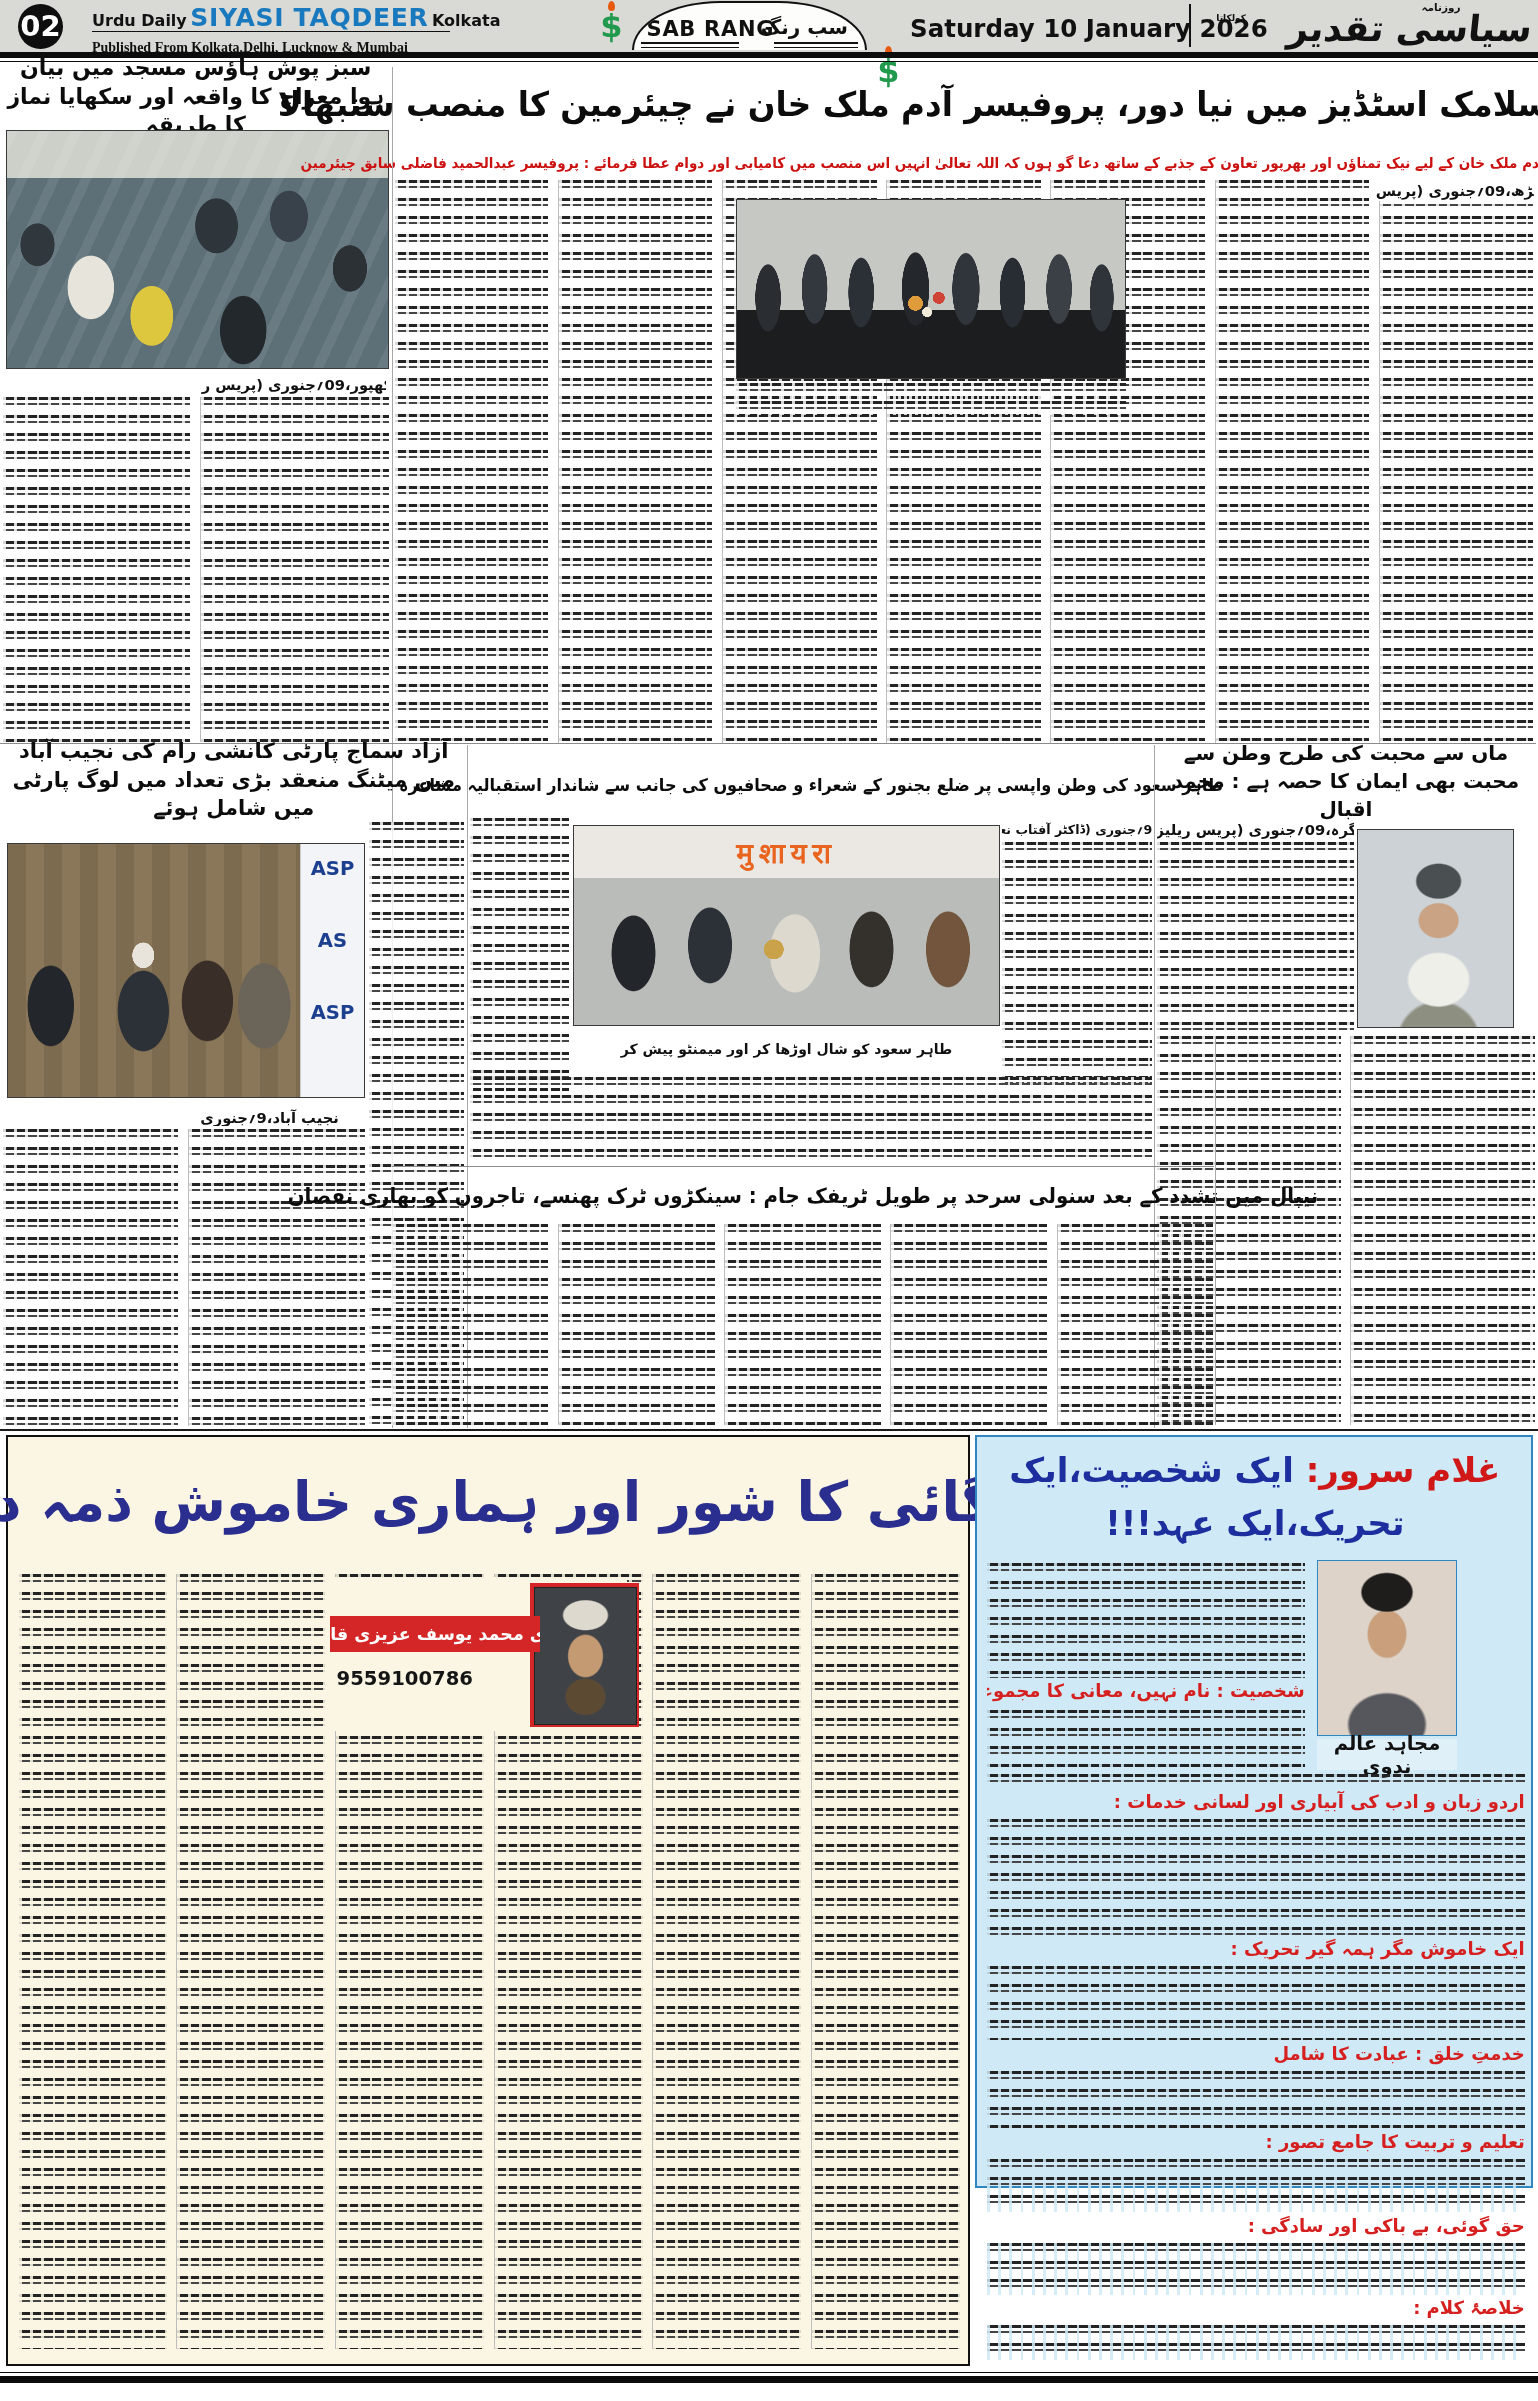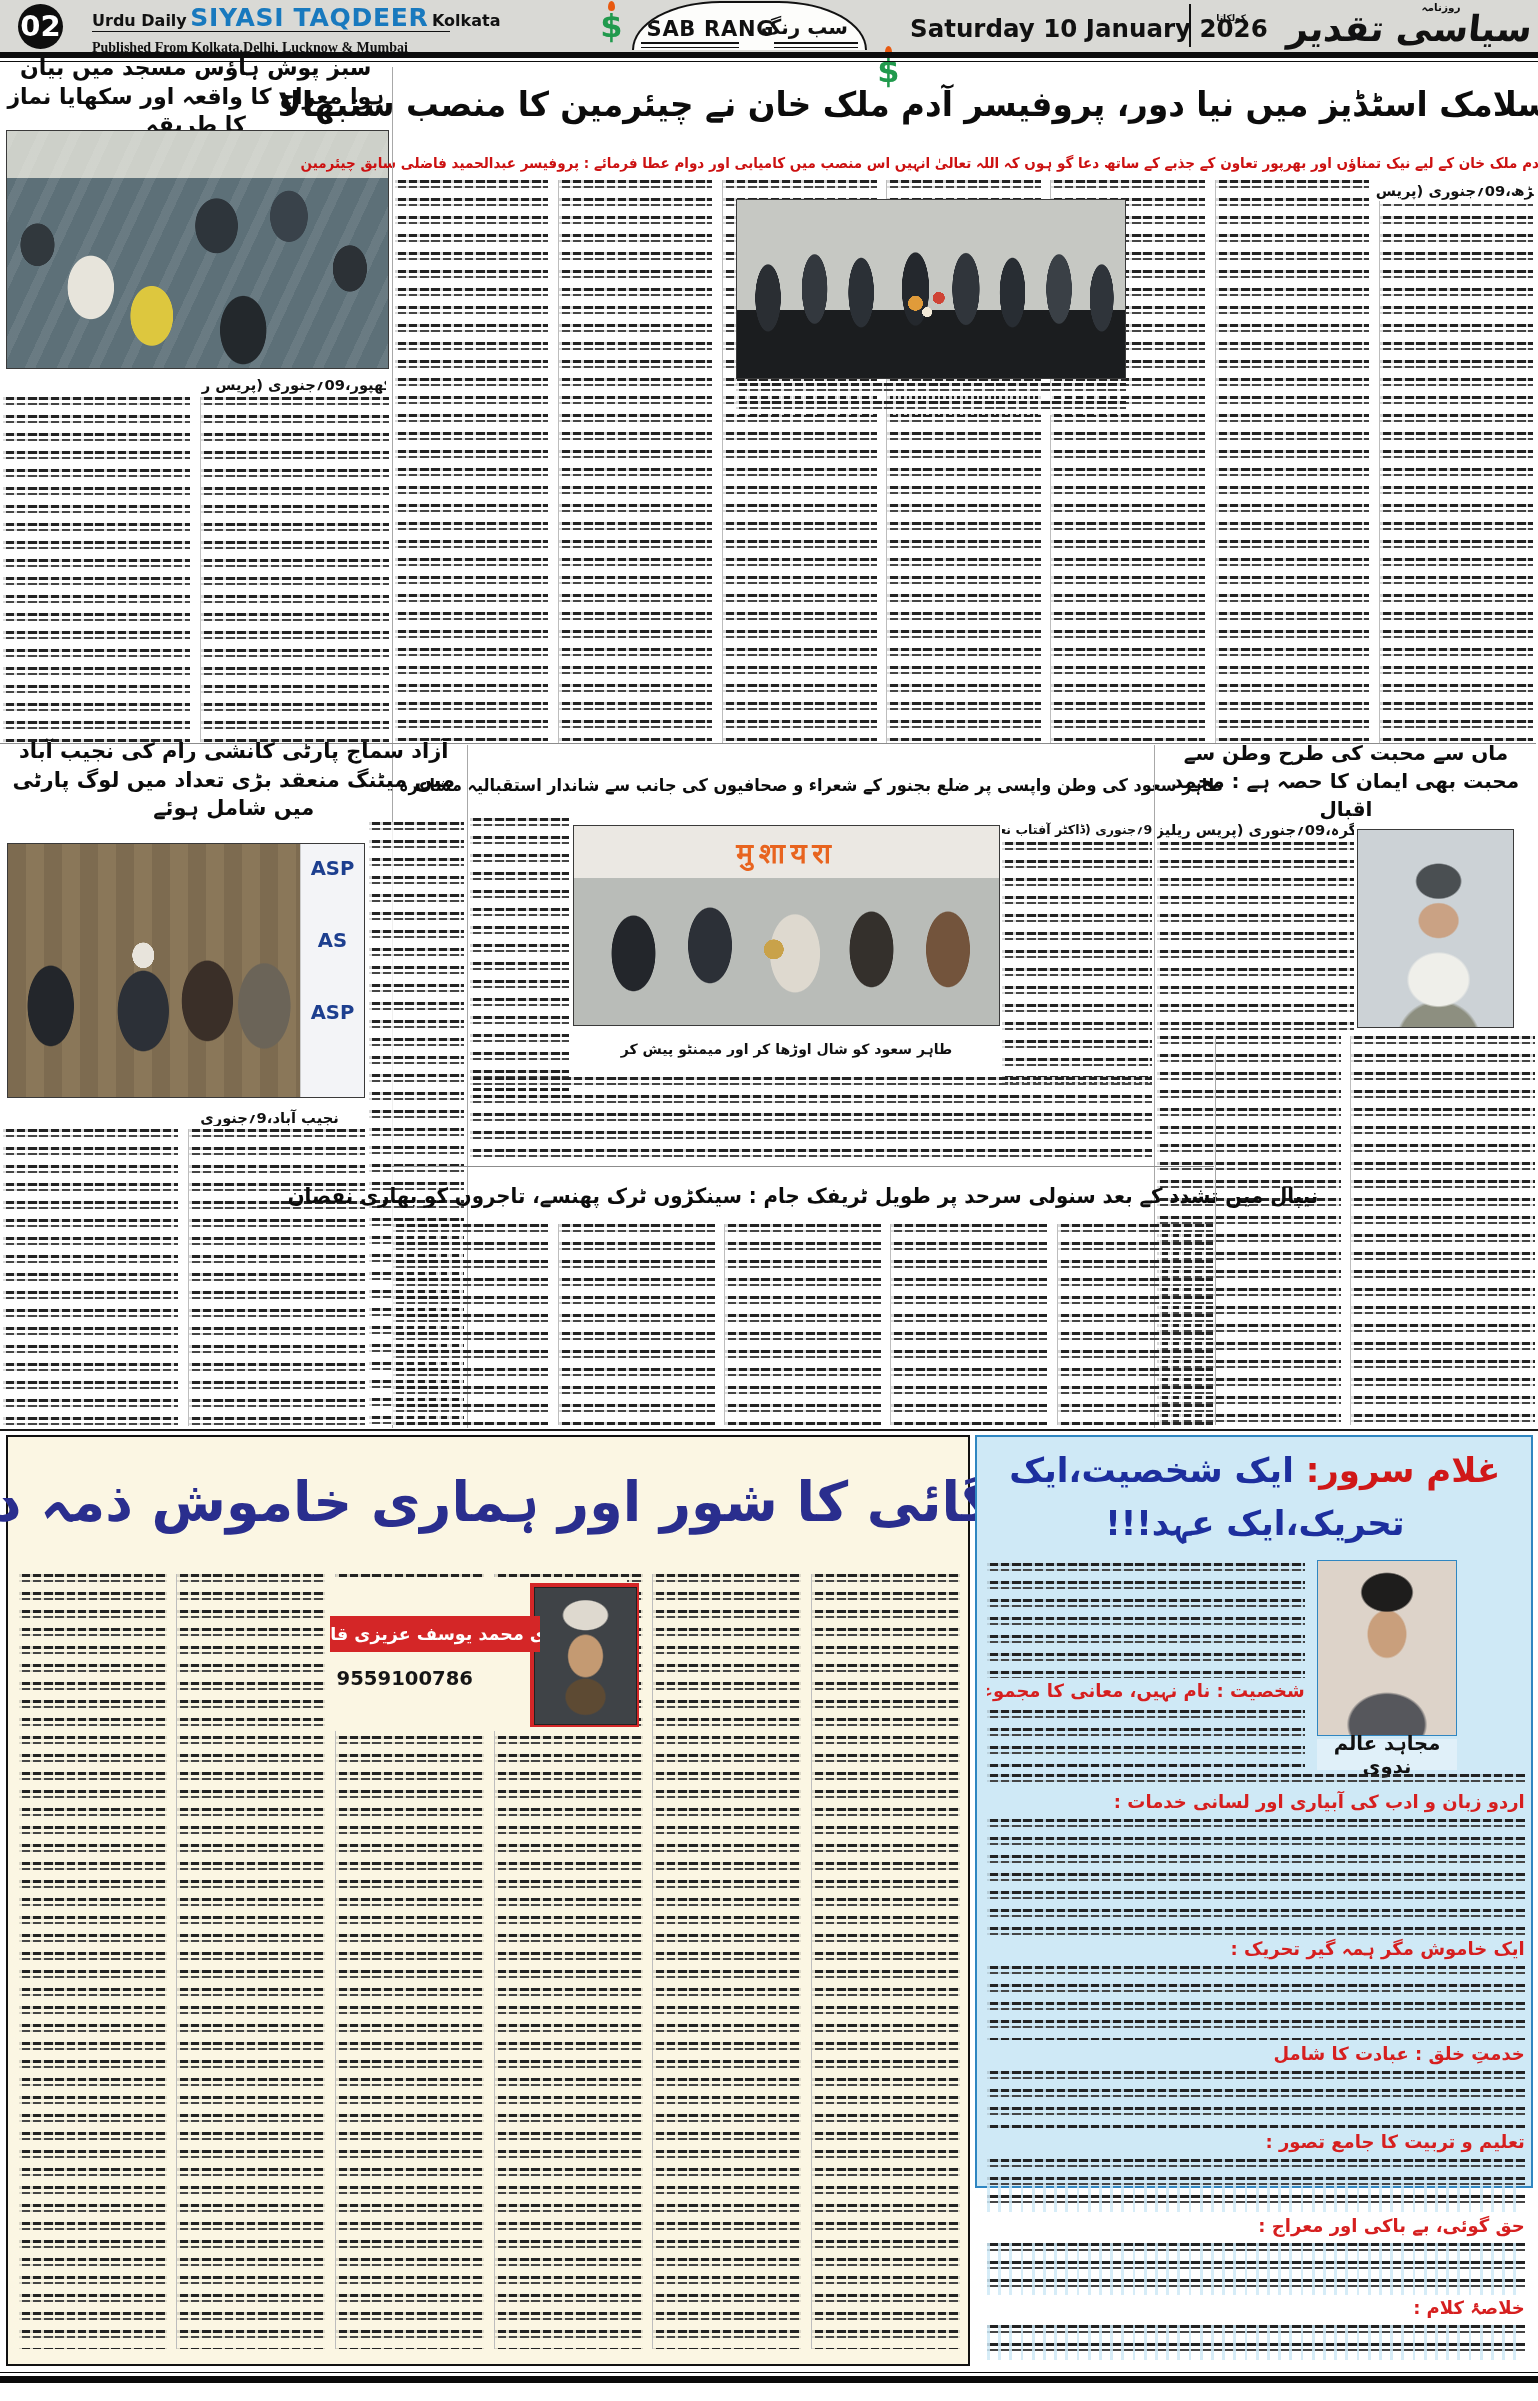--- a/index.html
+++ b/index.html
@@ -232,21 +232,21 @@
     <div class="abs ut" style="left:9.8px;top:273px;width:318px;height:60px;"></div>
     <div class="abs ut" style="left:9.8px;top:337px;width:538px;height:14px;"></div>
     <div class="abs subhead" style="left:9.8px;top:354px;width:538px;height:25px;">اردو زبان و ادب کی آبیاری اور لسانی خدمات :</div>
     <div class="abs ut" style="left:9.8px;top:382px;width:538px;height:116px;"></div>
     <div class="abs subhead" style="left:9.8px;top:501px;width:538px;height:25px;">ایک خاموش مگر ہمہ گیر تحریک :</div>
     <div class="abs ut" style="left:9.8px;top:529px;width:538px;height:74px;"></div>
     <div class="abs subhead" style="left:9.8px;top:606px;width:538px;height:25px;">خدمتِ خلق : عبادت کا شامل</div>
     <div class="abs ut" style="left:9.8px;top:634px;width:538px;height:57px;"></div>
     <div class="abs subhead" style="left:9.8px;top:694px;width:538px;height:25px;">تعلیم و تربیت کا جامع تصور :</div>
     <div class="abs ut" style="left:9.8px;top:722px;width:538px;height:53px;"></div>
-    <div class="abs subhead" style="left:9.8px;top:778px;width:538px;height:25px;">حق گوئی، بے باکی اور معراج :</div>
+    <div class="abs subhead" style="left:9.8px;top:778px;width:538px;height:25px;">حق گوئی، بے باکی اور سادگی :</div>
     <div class="abs ut" style="left:9.8px;top:806px;width:538px;height:52px;"></div>
     <div class="abs subhead" style="left:9.8px;top:860px;width:538px;height:25px;">خلاصۂ کلام :</div>
     <div class="abs ut" style="left:9.8px;top:888px;width:538px;height:35px;"></div>
   </div>
 
   <div class="abs" style="left:0;top:2372px;width:1538px;height:1.4px;background:#0b0b0b;"></div>
   <div class="abs" style="left:0;top:2376px;width:1538px;height:7px;background:#0b0b0b;"></div>
 
 </div>
 

